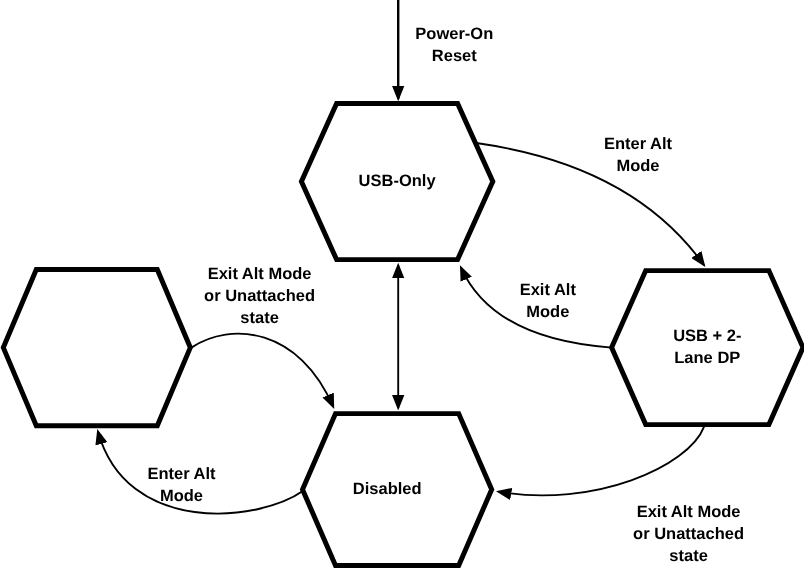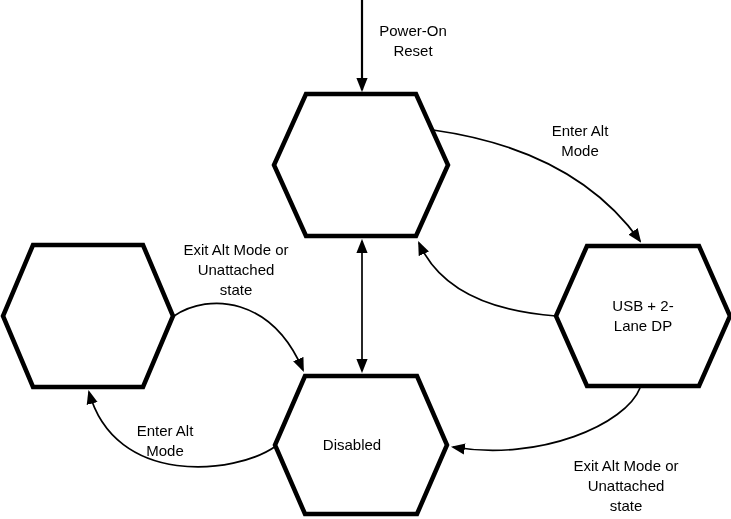--- a/index.html
+++ b/index.html
@@ -25,21 +25,21 @@
   }
   .arrow-thick {
     fill: none;
     stroke: #000000;
     stroke-width: 2.2;
   }
   .lbl {
     position: absolute;
     transform: translate(-50%, -50%);
     text-align: center;
-    font-weight: 400;
+    font-weight: 700;
     font-size: 15px;
     line-height: 20px;
     color: #000000;
     white-space: normal;
   }
   
   .lbl-power      { left: 413px; top: 41px;  width: 88px; }
   .lbl-enter-top  { left: 580px; top: 141px; width: 80px; }
   .lbl-exit-right { left: 498px; top: 274px; width: 70px; }
   .lbl-exit-left  { left: 236px; top: 270px; width: 112px; }
@@ -73,22 +73,24 @@
 
     <path class="arrow-thick" d="M 362 0 L 362 90" marker-end="url(#ah)"></path>
     <path class="arrow" d="M 433 130 Q 575 150 640 241" marker-end="url(#ah)"></path>
     <path class="arrow" d="M 556 316 Q 448 308 419 243" marker-end="url(#ah)"></path>
     <path class="arrow" d="M 174 316 C 210 292 272 298 303 370" marker-end="url(#ah)"></path>
     <path class="arrow" d="M 362 241 L 362 371" marker-start="url(#ahs)" marker-end="url(#ah)"></path>
     <path class="arrow" d="M 276 446 C 235 475 115 487 89 392" marker-end="url(#ah)"></path>
     <path class="arrow" d="M 640 388 C 626 424 540 462 453 447" marker-end="url(#ah)"></path>
   </svg>
 
+  <div class="lbl lbl-usb-only">USB-Only</div>
   <div class="lbl lbl-usb-2dp">USB + 2-Lane DP</div>
   <div class="lbl lbl-disabled">Disabled</div>
 
   <div class="lbl lbl-power">Power-On Reset</div>
   <div class="lbl lbl-enter-top">Enter Alt Mode</div>
+  <div class="lbl lbl-exit-right">Exit Alt Mode</div>
   <div class="lbl lbl-exit-left">Exit Alt Mode or Unattached state</div>
   <div class="lbl lbl-enter-bot">Enter Alt Mode</div>
   <div class="lbl lbl-exit-bot">Exit Alt Mode or Unattached state</div>
 
 </div>
 
 </body></html>

